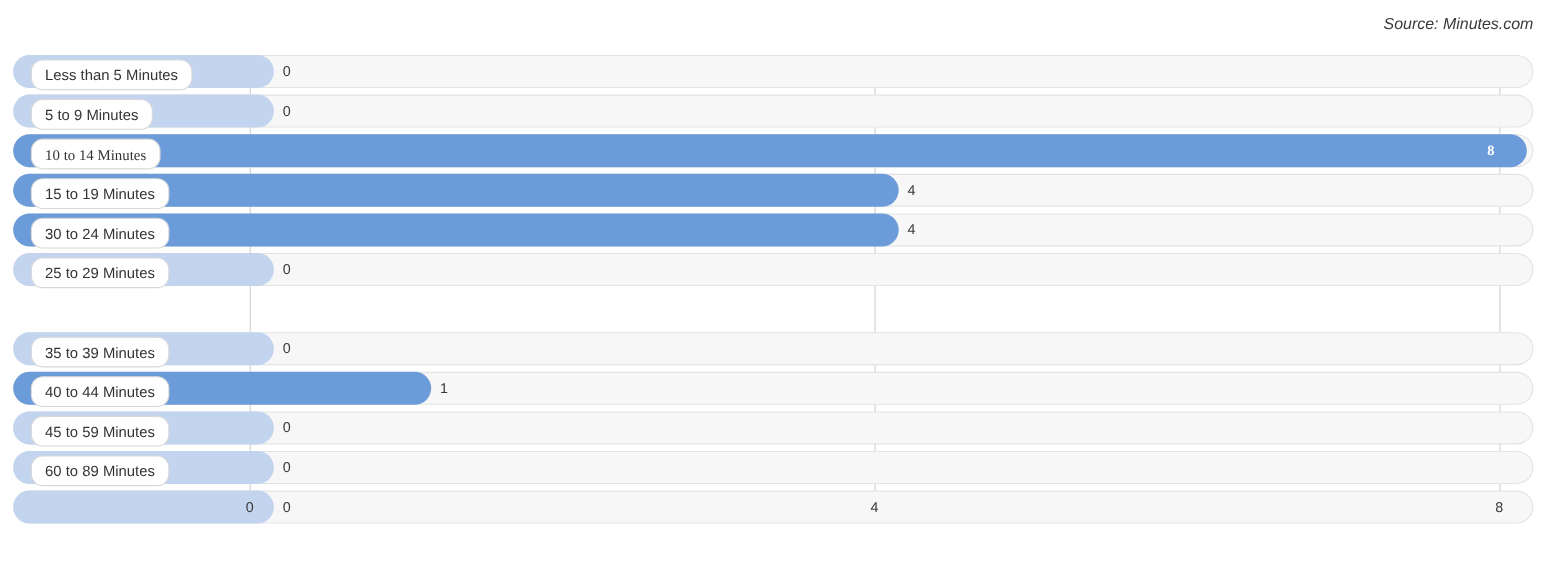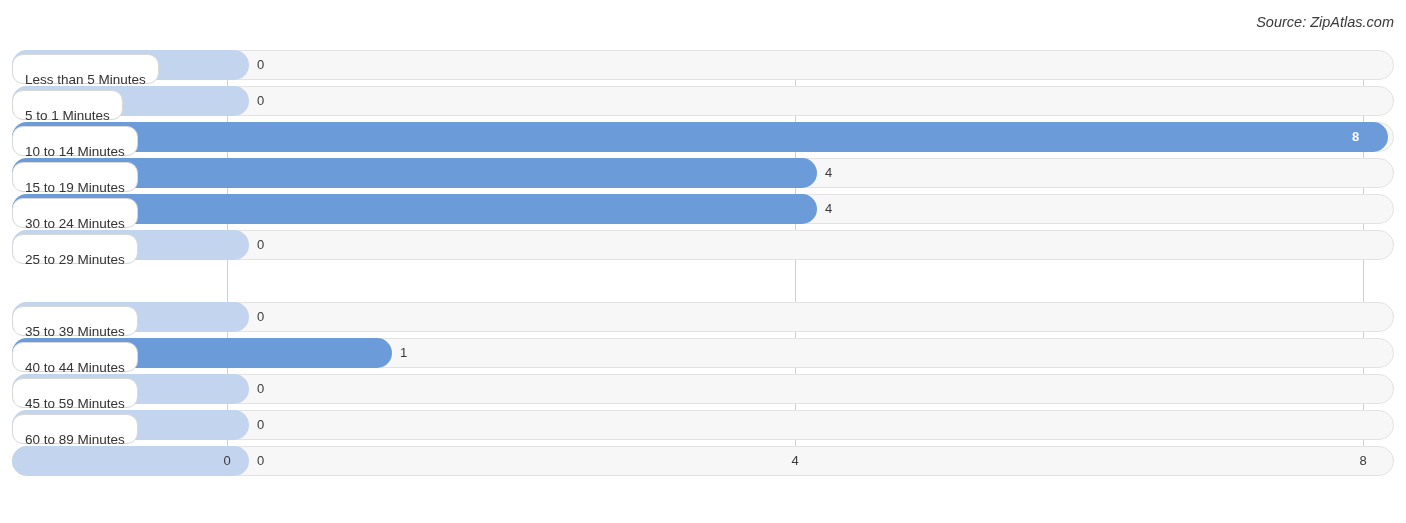--- a/index.html
+++ b/index.html
@@ -84,25 +84,25 @@
     height: 30px;
     border-radius: 15px;
     background: #6b9bd8;
     box-sizing: border-box;
   }
   .bar.light {
     background: #c3d4ef;
   }
   .label-pill {
     position: absolute;
-    left: 0;
+    left: 16px;
     top: 4px;
     height: 28px;
     line-height: 22px;
-    padding: 14px 12px;
+    padding: 3px 12px;
     background: #ffffff;
     border: 1px solid #d8d8d8;
     border-radius: 11px;
     font-size: 13.5px;
     color: #333333;
     white-space: nowrap;
     box-sizing: border-box;
   }
   .value-label {
     position: absolute;
@@ -131,44 +131,44 @@
     color: #3a3a3a;
     transform: translateX(-50%);
     white-space: nowrap;
   }
 </style>
 </head>
 <body>
 
 <div class="chart-root">
 
-  <div class="chart-source">Source: ZipAtlas.com</div>
+  <div class="chart-source">Source: Minutes.com</div>
 
   <div class="plot">
     <div class="gridline" style="left:215px;"></div>
     <div class="gridline" style="left:783px;"></div>
     <div class="gridline" style="left:1351px;"></div>
 
     <div class="rows">
 
       <div class="row" style="top:0px;">
         <div class="row-track"></div>
         <div class="bar light" style="width:237px;"></div>
         <div class="label-pill">Less than 5 Minutes</div>
         <div class="value-label" style="left:245px;">0</div>
       </div>
 
       <div class="row" style="top:36px;">
         <div class="row-track"></div>
         <div class="bar light" style="width:237px;"></div>
-        <div class="label-pill">5 to 1 Minutes</div>
-        <div class="value-label" style="left:245px;">0</div>
-      </div>
-
-      <div class="row" style="top:72px;">
+        <div class="label-pill">5 to 9 Minutes</div>
+        <div class="value-label" style="left:245px;">0</div>
+      </div>
+
+      <div class="row" style="top:72px;font-family:Liberation Serif, serif;">
         <div class="row-track"></div>
         <div class="bar" style="width:1376px;"></div>
         <div class="label-pill">10 to 14 Minutes</div>
         <div class="value-label inside" style="left:1340px;">8</div>
       </div>
 
       <div class="row" style="top:108px;">
         <div class="row-track"></div>
         <div class="bar" style="width:805px;"></div>
         <div class="label-pill">15 to 19 Minutes</div>

